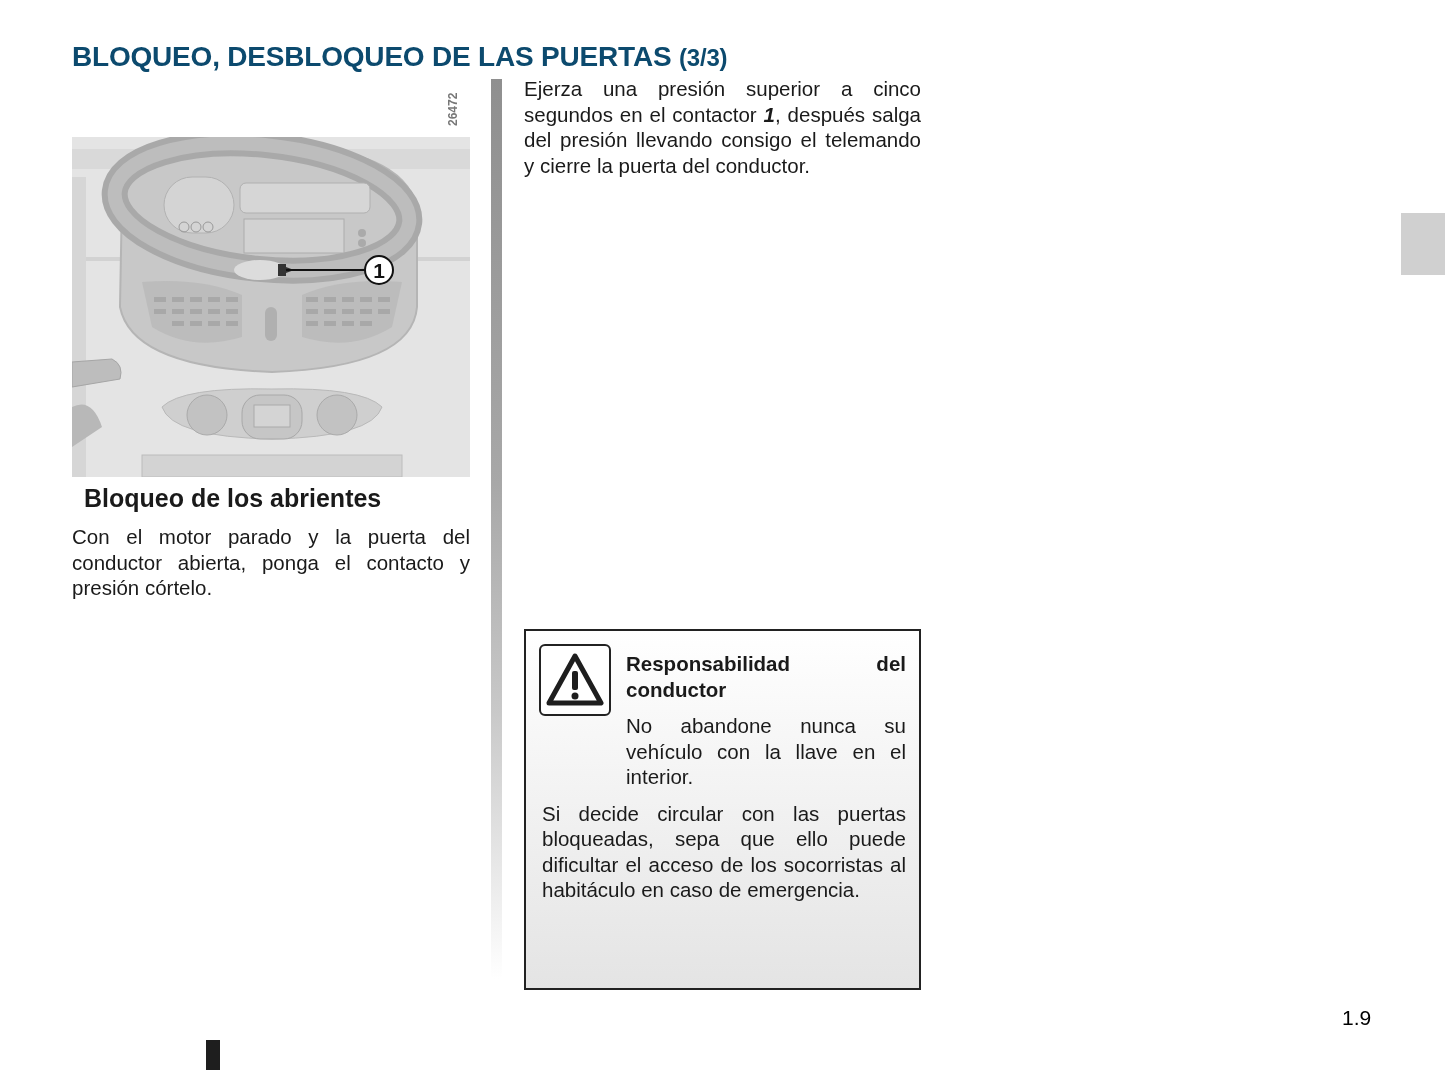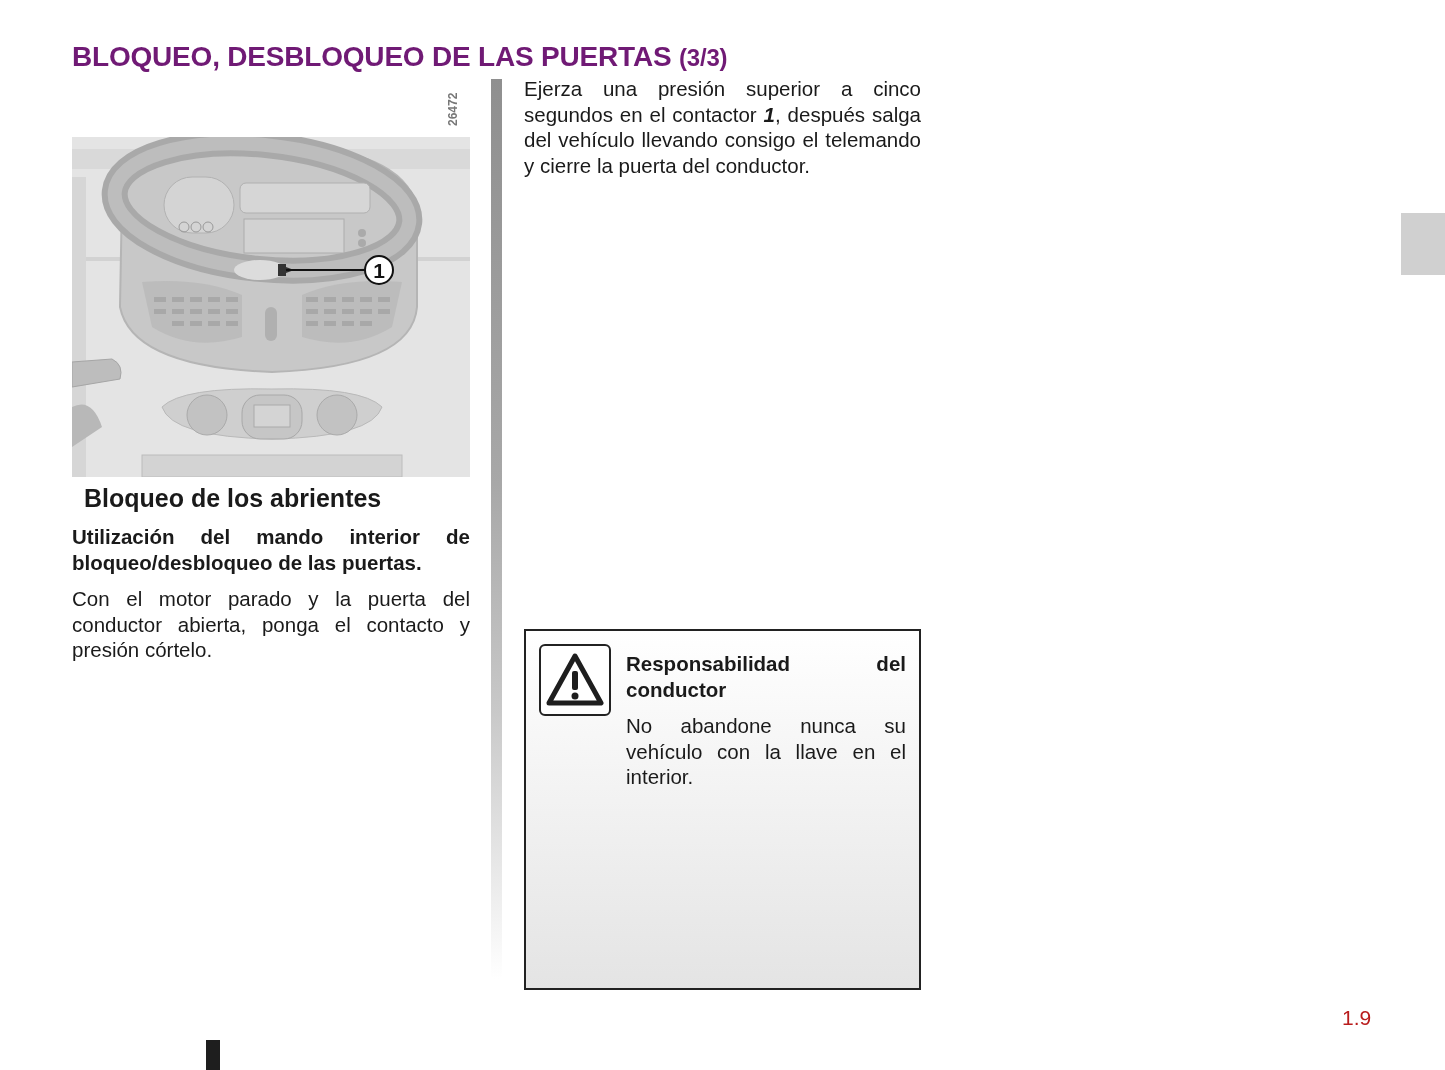--- a/index.html
+++ b/index.html
@@ -4,21 +4,21 @@
   <style>
     html, body { margin: 0; padding: 0; }
     body {
       width: 1445px; height: 1070px; position: relative; overflow: hidden;
       background: #ffffff; color: #1a1a1a;
       font-family: "Liberation Sans", "DejaVu Sans", sans-serif;
     }
     .page-title {
       position: absolute; left: 72px; top: 22px;
       font-size: 28px; font-weight: bold; letter-spacing: -0.2px; white-space: nowrap;
-      color: #701a75;
+      color: #0c4a6e;
     }
     .page-title .part { font-size: 24px; }
     .figure {
       position: absolute; left: 72px; top: 137px; width: 398px; height: 340px;
       overflow: hidden; background: #e3e3e3;
     }
     .figure svg { display: block; }
     .figure-ref {
       position: absolute; left: 446px; top: 88px; width: 20px; height: 42px;
       font-size: 12px; font-weight: bold; color: #777;
@@ -44,21 +44,21 @@
       border: 2.5px solid #222; border-radius: 6px; background: #fff;
       display: flex; align-items: center; justify-content: center;
     }
     .warning-text { position: absolute; left: 16px; top: 12px; width: 364px; font-size: 20.5px; line-height: 25.5px; text-align: justify; }
     .warning-text .float-spacer { float: left; width: 84px; height: 125px; }
     .warning-text p { margin: 8px 0 11px 0; }
     .warning-title { font-weight: bold; }
     .thumb-tab {
       position: absolute; left: 1401px; top: 213px; width: 44px; height: 62px; background: #d0d0d0;
     }
-    .page-number { position: absolute; left: 1342px; top: 1006px; font-size: 21px; color: #b91c1c; }
+    .page-number { position: absolute; left: 1342px; top: 1006px; font-size: 21px; color: #000000; }
     .crop-mark { position: absolute; left: 206px; top: 1040px; width: 14px; height: 30px; background: #1e1e1e; }
   </style>
 </head>
 <body>
 
 <h1 class="page-title"><span>BLOQUEO, DESBLOQUEO DE LAS PUERTAS</span> <span class="part">(3/3)</span></h1>
 
 <div class="figure-ref">26472</div>
 
 <div class="figure">
@@ -136,39 +136,39 @@
     <line x1="214" y1="133" x2="294" y2="133" stroke="#111" stroke-width="2"></line>
     <circle cx="307" cy="133" r="14" fill="#ffffff" stroke="#111" stroke-width="2"></circle>
     <text x="307" y="141" text-anchor="middle" font-family="Liberation Sans, sans-serif" font-weight="bold" font-size="21" fill="#111">1</text>
   </svg>
 </div>
 
 <div class="divider"></div>
 
 <div class="col left-col">
   <h2 class="section-heading">Bloqueo de los abrientes</h2>
-  <p class="subheading">Utilización del mando interior de bloqueo/desbloqueo de las puertas.</p>
   <p>Con el motor parado y la puerta del conductor abierta, ponga el contacto y presión córtelo.</p>
 </div>
 
 <div class="col right-col">
-  <p><span>Ejerza una presión superior a cinco segundos en el contactor </span><b><i>1</i></b><span>, después salga del vehículo llevando consigo el telemando y cierre la puerta del conductor.</span></p>
+  <p><span>Ejerza una presión superior a cinco segundos en el contactor </span><b><i>1</i></b><span>, después salga del presión llevando consigo el telemando y cierre la puerta del conductor.</span></p>
   <p><br></p>
 </div>
 
 <div class="warning-box">
   <div class="warning-icon">
     <svg width="60" height="56" viewBox="0 0 60 56" xmlns="http://www.w3.org/2000/svg">
       <path d="M30 4 L56 51 L4 51 Z" fill="none" stroke="#1e1e1e" stroke-width="5" stroke-linejoin="round"></path>
       <rect x="27" y="19" width="6" height="19" rx="2" fill="#1e1e1e"></rect>
       <circle cx="30" cy="44" r="3.5" fill="#1e1e1e"></circle>
     </svg>
   </div>
   <div class="warning-text">
     <div class="float-spacer"></div>
     <p class="warning-title">Responsabilidad del conductor</p>
     <p>No abandone nunca su vehículo con la llave en el interior.</p>
+    <p>Si decide circular con las puertas bloqueadas, sepa que ello puede dificultar el acceso de los socorristas al habitáculo en caso de emergencia.</p>
   </div>
 </div>
 
 <div class="thumb-tab"></div>
 <div class="page-number">1.9</div>
 <div class="crop-mark"></div>
 
 </body></html>

